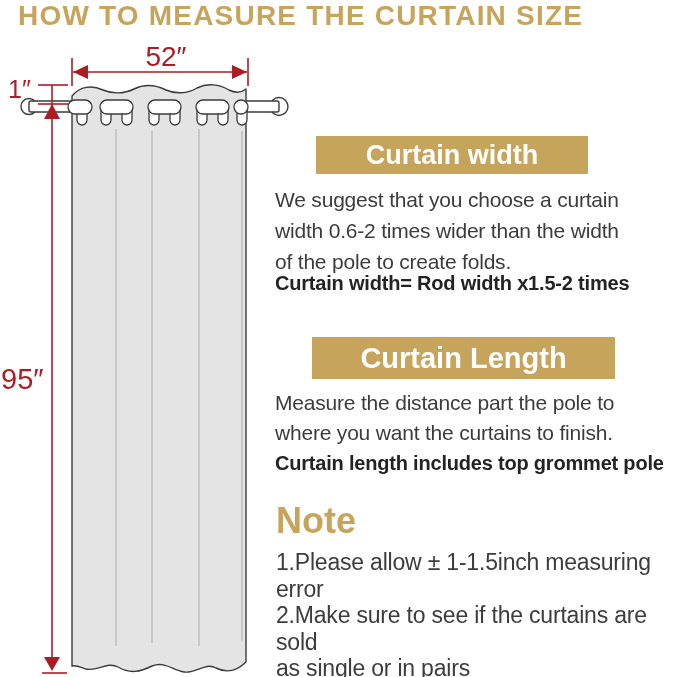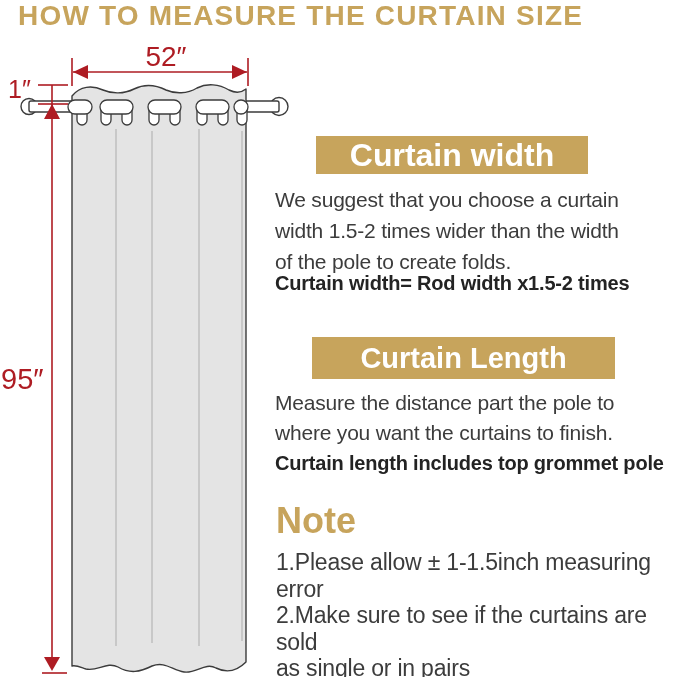--- a/index.html
+++ b/index.html
@@ -25,21 +25,21 @@
     white-space:nowrap;
   }
   .diagram-svg{left:0;top:45px;width:300px;height:632px;}
   .tan-bar{
     background:var(--accent);
     display:flex;align-items:center;justify-content:center;
   }
   .bar-width{left:316px;top:136px;width:272px;height:38px;}
   .bar-length{left:312px;top:337px;width:303px;height:42px;}
   .bar-text{color:#fff;font-weight:700;}
-  .bar-width .bar-text{font-size:32px;}
+  .bar-width .bar-text{font-size:27px;}
   .bar-length .bar-text{font-size:29px;}
   .para{
     color:var(--body-text);
     font-size:21px;line-height:31px;letter-spacing:-0.2px;
     white-space:pre-line;
   }
   .para-width{left:275px;top:184px;}
   .para-length{left:275px;top:388px;line-height:30px;}
   .formula{
     color:#232323;font-weight:700;
@@ -130,21 +130,21 @@
     <polygon class="dim-fill" points="52,626 44,612 60,612"></polygon>
     <line class="dim-stroke" x1="42" y1="628" x2="67" y2="628"></line>
     <text class="dim-text" x="1" y="344" font-size="29">95″</text>
   </g>
 </svg>
 
 <div class="abs tan-bar bar-width">
   <span class="bar-text">Curtain width</span>
 </div>
 <p class="abs para para-width">We suggest that you choose a curtain
-width 1.5-2 times wider than the width
+width 0.6-2 times wider than the width
 of the pole to create folds.</p>
 <p class="abs formula formula-width">Curtain width= Rod width x1.5-2 times</p>
 
 <div class="abs tan-bar bar-length">
   <span class="bar-text">Curtain Length</span>
 </div>
 <p class="abs para para-length">Measure the distance part the pole to
 where you want the curtains to finish.</p>
 <p class="abs formula formula-length">Curtain length includes top grommet pole</p>
 

